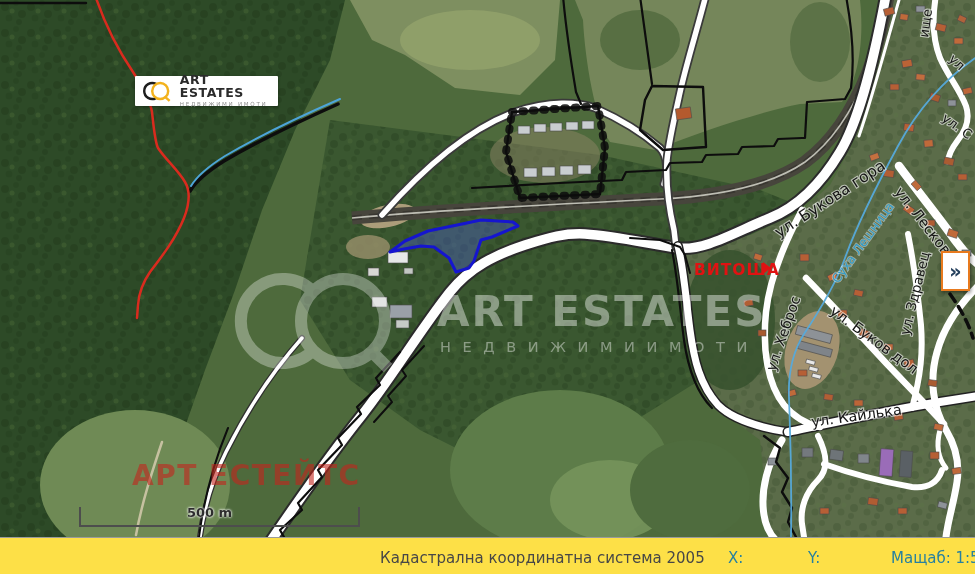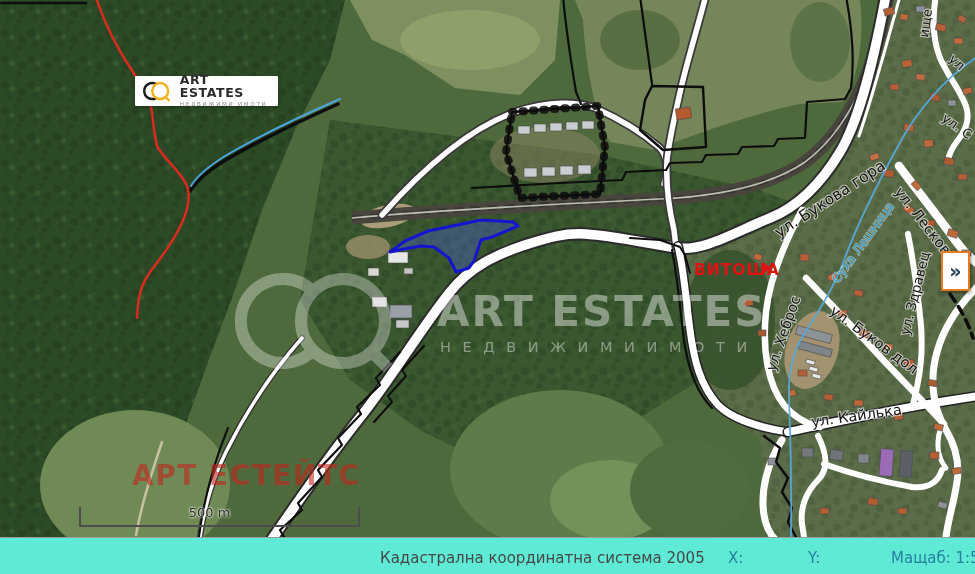--- a/index.html
+++ b/index.html
@@ -9,30 +9,30 @@
   
   #logo-card{position:absolute;left:135px;top:76px;width:143px;height:30px;background:#fff;
      border-radius:1px;box-shadow:0 1px 3px rgba(0,0,0,.35);display:flex;align-items:center;
      padding:0 6px 0 5px;box-sizing:border-box;z-index:5;}
   #logo-card .txt{display:flex;flex-direction:column;margin-left:6px;line-height:1;}
   #logo-card .brand{font-size:12.5px;font-weight:bold;color:#2b2b2b;letter-spacing:.6px;}
   #logo-card .tagline{font-size:5.6px;color:#8e8e8e;letter-spacing:1.7px;margin-top:2.5px;}
   
   #scale-bar{position:absolute;left:79px;top:507px;width:277px;height:18px;
      border-left:2px solid #4d4d4d;border-right:2px solid #4d4d4d;border-bottom:2px solid #4d4d4d;
-     z-index:4;}
+     z-index:4;font-weight:bold;}
   #scale-bar .lbl{position:absolute;left:0;right:20px;top:-2px;text-align:center;font-size:13px;
      color:#2d2d2d;text-shadow:0 0 2px #fff,0 0 3px #fff;}
   
   #panel-toggle{position:absolute;left:941px;top:251px;width:29px;height:40px;background:#fff;
      border:2px solid #e87a1e;box-sizing:border-box;display:flex;align-items:center;justify-content:center;
      color:#26415e;font-size:19px;font-weight:bold;box-shadow:1px 2px 4px rgba(0,0,0,.45);
      cursor:pointer;z-index:6;}
   
-  #status-bar{position:absolute;left:0;top:537px;width:975px;height:37px;background:#5eead4;
+  #status-bar{position:absolute;left:0;top:537px;width:975px;height:37px;background:#fde047;
      border-top:1px solid #9b9b9b;box-sizing:border-box;z-index:7;}
   #status-bar span{position:absolute;top:11px;font-size:15px;white-space:nowrap;}
   #crs-label{left:380px;color:#474747;}
   #x-label{left:728px;color:#27809f;}
   #y-label{left:808px;color:#27809f;}
   #scale-label{left:891px;color:#27809f;}
   
   .street-label{fill:#151515;font-family:"DejaVu Sans",sans-serif;
      paint-order:stroke;stroke:rgba(255,255,255,.6);stroke-width:2.2px;}
   .river-label{fill:#2f9bc9;font-family:"DejaVu Sans",sans-serif;

